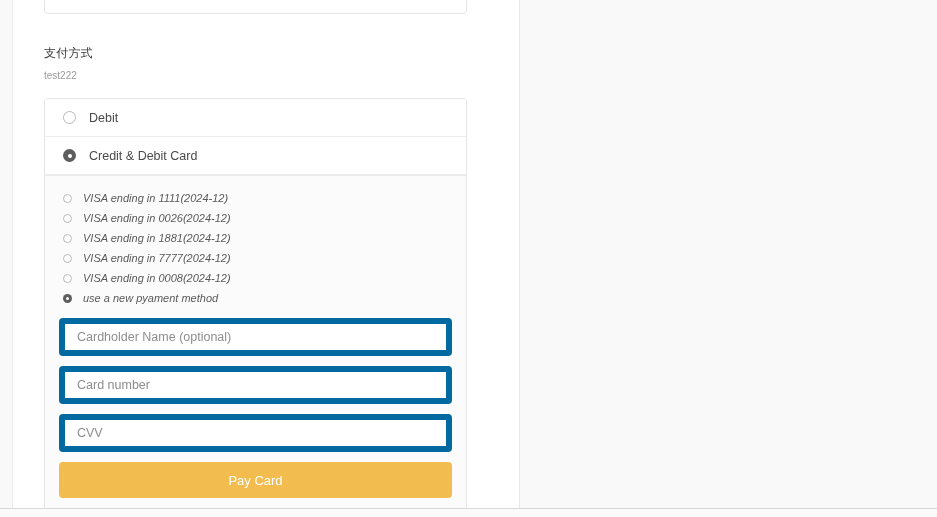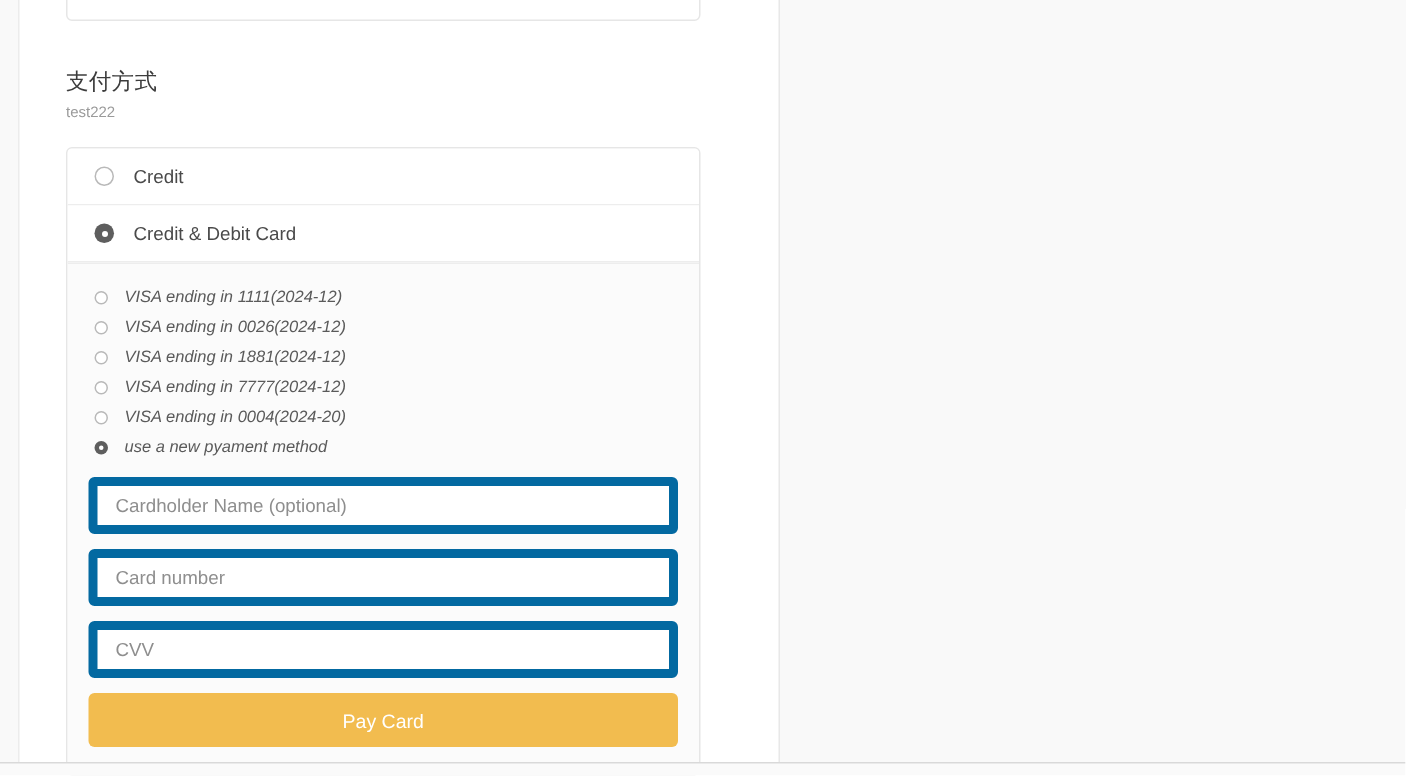--- a/index.html
+++ b/index.html
@@ -91,21 +91,21 @@
     left: 18px;
     top: 8px;
     font-size: 12px;
     color: #f2f2f2;
   }
 
   .section-title {
     position: absolute;
     left: 44px;
     top: 45px;
-    font-size: 15px;
+    font-size: 12px;
     color: #3c3c3c;
     letter-spacing: 0.2px;
   }
   .section-sub {
     position: absolute;
     left: 44px;
     top: 70px;
     font-size: 10px;
     color: #9a9a9a;
   }
@@ -260,21 +260,21 @@
 
   </div>
 
   <div class="section-title">支付方式</div>
   <div class="section-sub">test222</div>
 
   <div class="methods">
 
     <div class="method-row">
       <span class="radio"></span>
-      <span class="method-label">Credit</span>
+      <span class="method-label">Debit</span>
     </div>
 
     <div class="method-row">
       <span class="radio checked"></span>
       <span class="method-label">Credit &amp; Debit Card</span>
     </div>
 
     <div class="card-body">
 
       <div class="saved-card">
@@ -288,21 +288,21 @@
       <div class="saved-card">
         <span class="radio small"></span>
         <span class="saved-card-label">VISA ending in 1881(2024-12)</span>
       </div>
       <div class="saved-card">
         <span class="radio small"></span>
         <span class="saved-card-label">VISA ending in 7777(2024-12)</span>
       </div>
       <div class="saved-card">
         <span class="radio small"></span>
-        <span class="saved-card-label">VISA ending in 0004(2024-20)</span>
+        <span class="saved-card-label">VISA ending in 0008(2024-12)</span>
       </div>
       <div class="saved-card">
         <span class="radio small checked"></span>
         <span class="saved-card-label">use a new pyament method</span>
       </div>
 
       <div class="field-wrap">
         <input class="field" type="text" placeholder="Cardholder Name (optional)" style="">
       </div>
 

